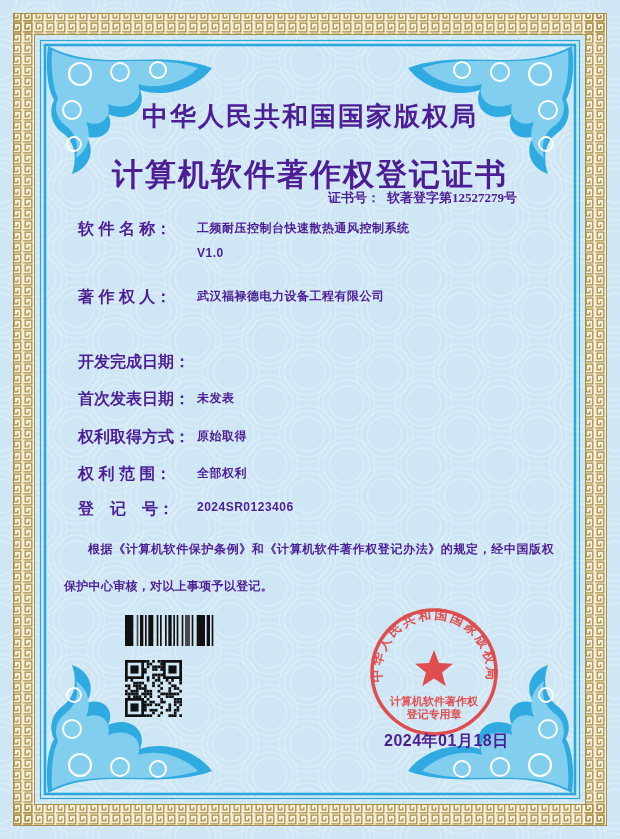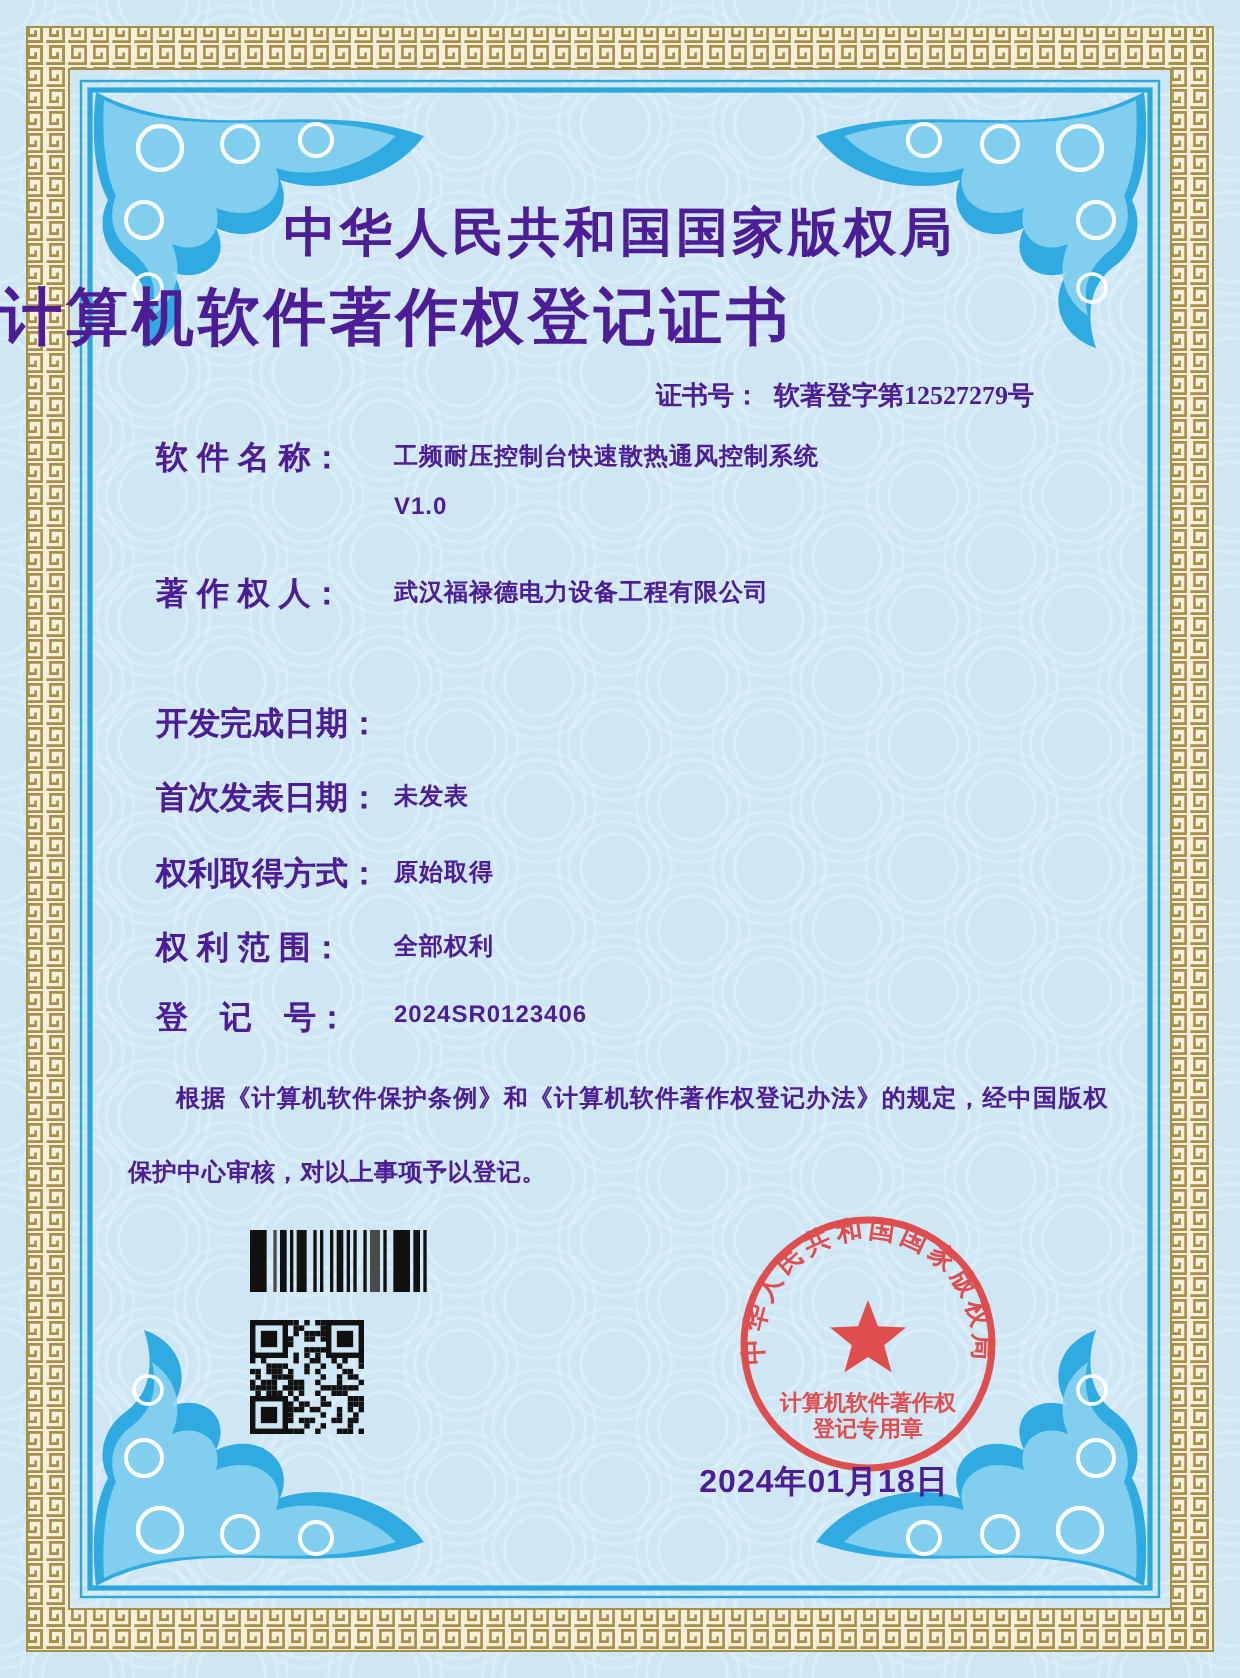--- a/index.html
+++ b/index.html
@@ -21,42 +21,42 @@
     background-size:77px 62px,77px 62px;
     background-position:0 0,38px 31px;
   }
   .deco{position:absolute;left:0;top:0;}
   .authority{
     position:absolute;top:99px;left:0;width:100%;text-align:center;
     font-family:"Liberation Serif","DejaVu Serif",serif;font-weight:bold;
     font-size:26px;letter-spacing:2px;
   }
   .cert-title{
-    position:absolute;top:138px;left:0;width:100%;text-align:left;
+    position:absolute;top:154px;left:0;width:100%;text-align:center;
     font-family:"Liberation Serif","DejaVu Serif",serif;font-weight:bold;
     font-size:31px;letter-spacing:2px;
   }
   .certno{
     position:absolute;top:189px;right:103px;
     font-family:"Liberation Serif","DejaVu Serif",serif;font-weight:bold;font-size:13px;
   }
   .certno .lbl{margin-right:7px;}
   .row{position:absolute;left:0;width:100%;height:22px;}
   .row .lbl{position:absolute;left:78px;font-weight:bold;font-size:16px;white-space:pre;text-align:right;}
   .row .val{position:absolute;left:197px;top:1px;font-weight:bold;font-size:12px;letter-spacing:.5px;white-space:nowrap;}
   .statement{
     position:absolute;left:64px;top:531px;width:490px;
     font-size:12px;font-weight:bold;line-height:37px;
     text-align:justify;text-indent:2em;letter-spacing:.3px;
   }
   .barcode{position:absolute;left:125px;top:615px;}
   .qr{position:absolute;left:125px;top:660px;}
   .seal{position:absolute;left:366px;top:604px;}
   .issue-date{
-    position:absolute;left:344px;top:731px;width:136px;text-align:center;
+    position:absolute;left:384px;top:731px;width:136px;
     font-weight:bold;font-size:16px;letter-spacing:.5px;
   }
 </style>
 </head>
 <body>
 
 <div class="cert">
 
   <svg class="deco" width="620" height="839" viewBox="0 0 620 839" aria-hidden="true">
     <defs>

